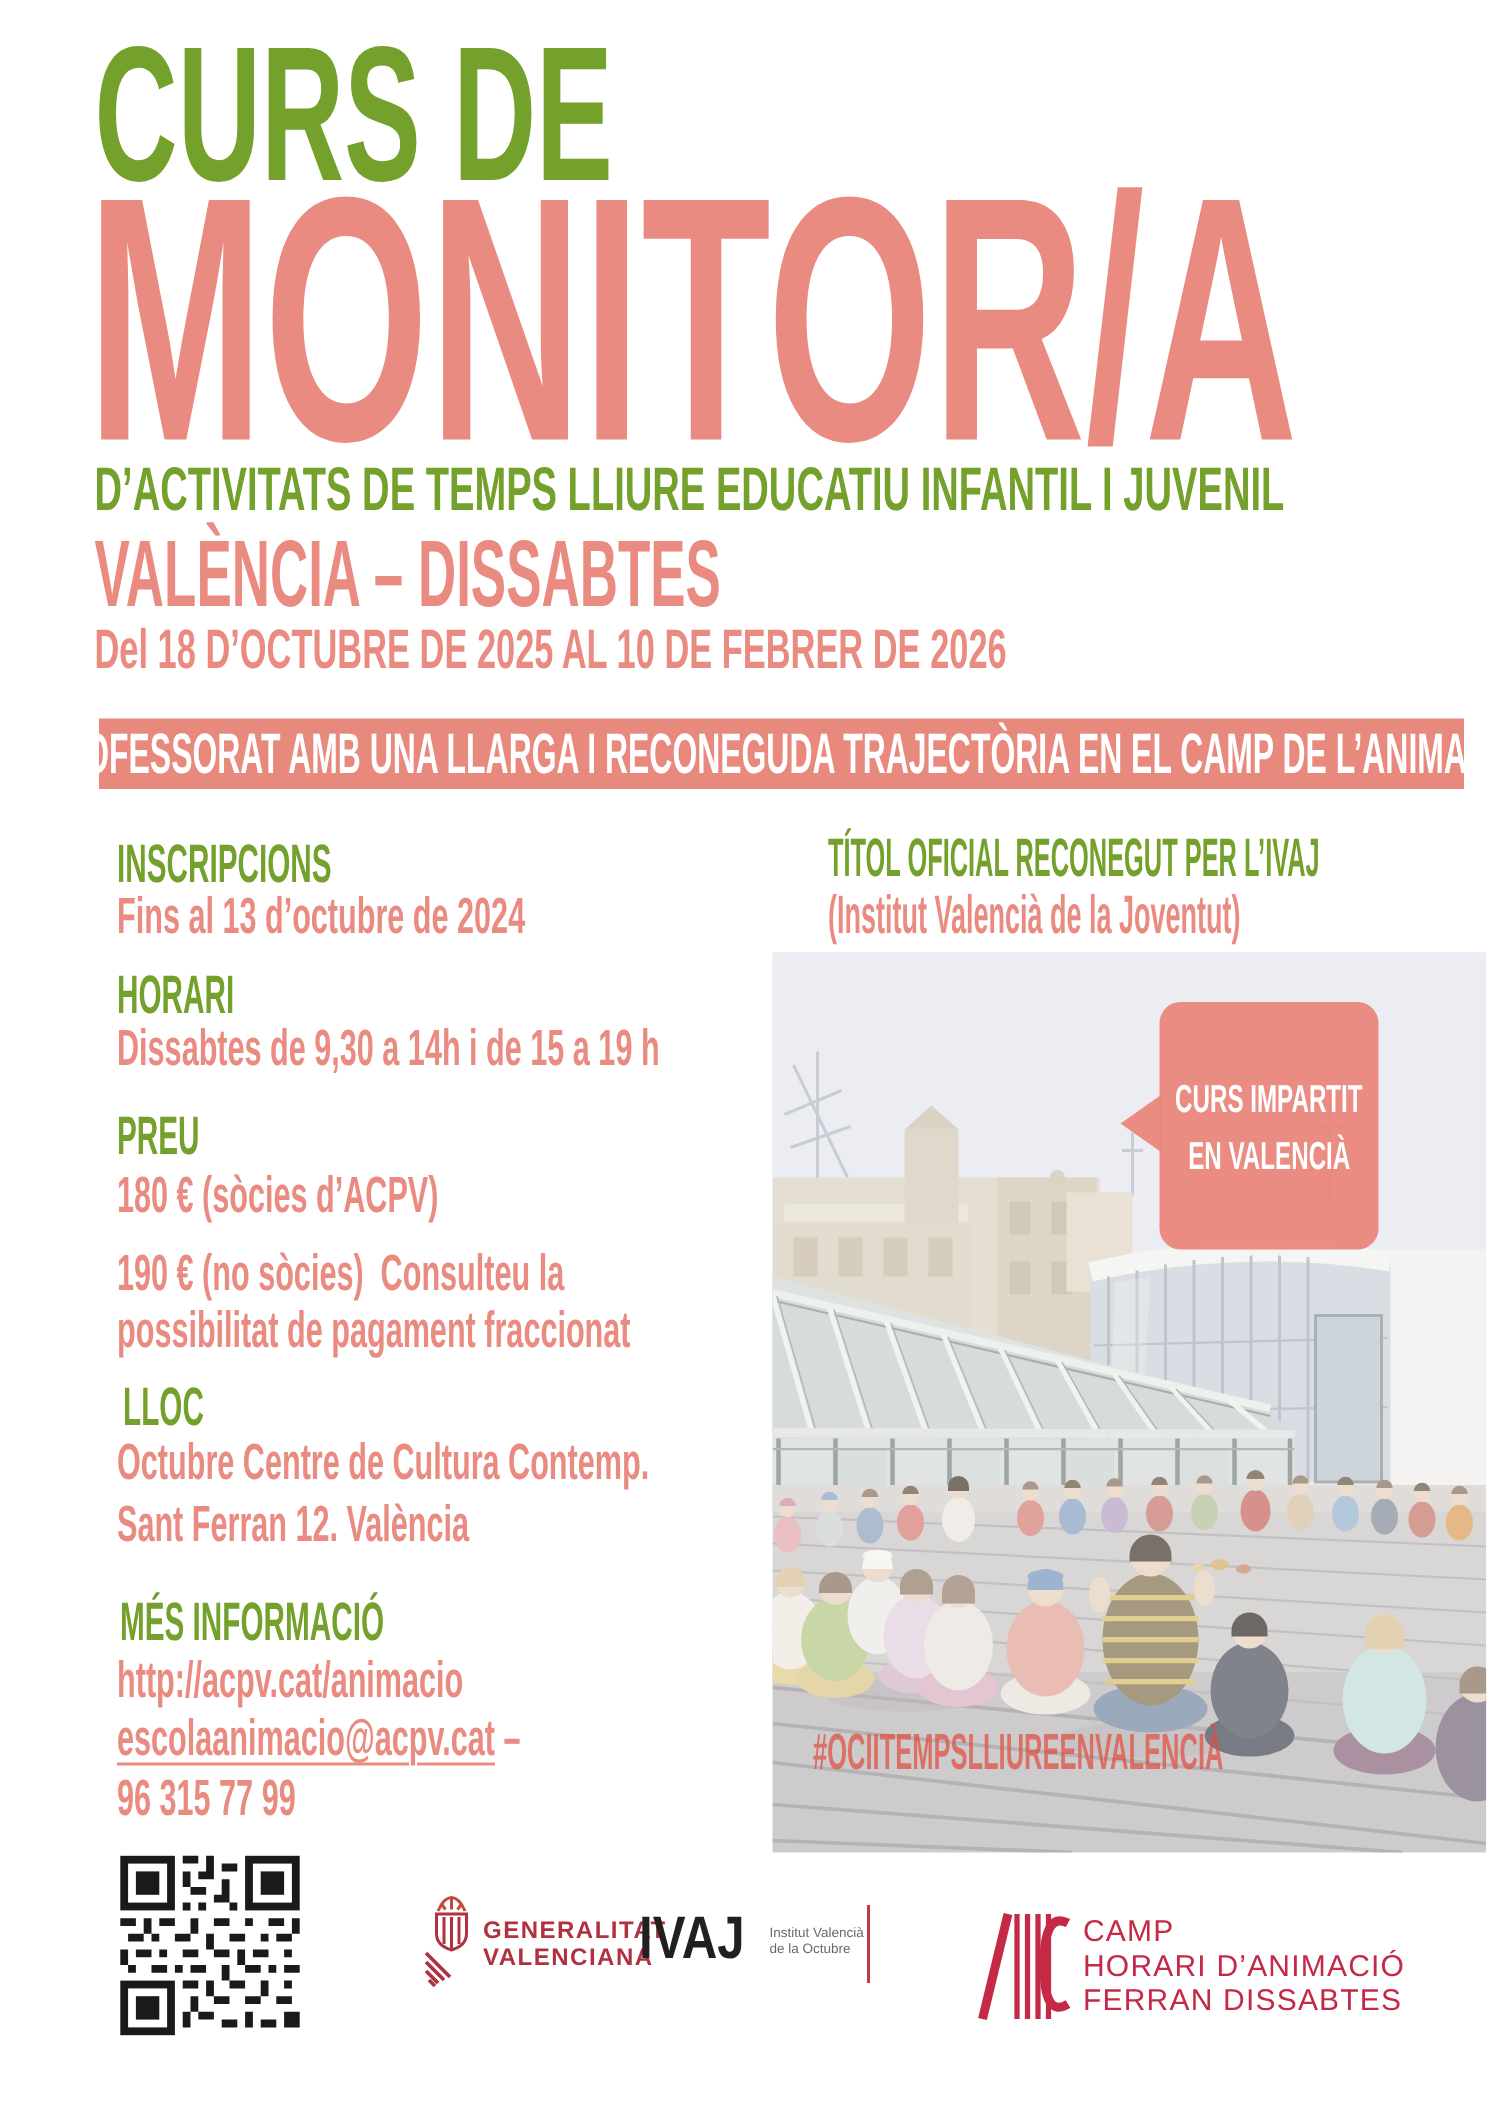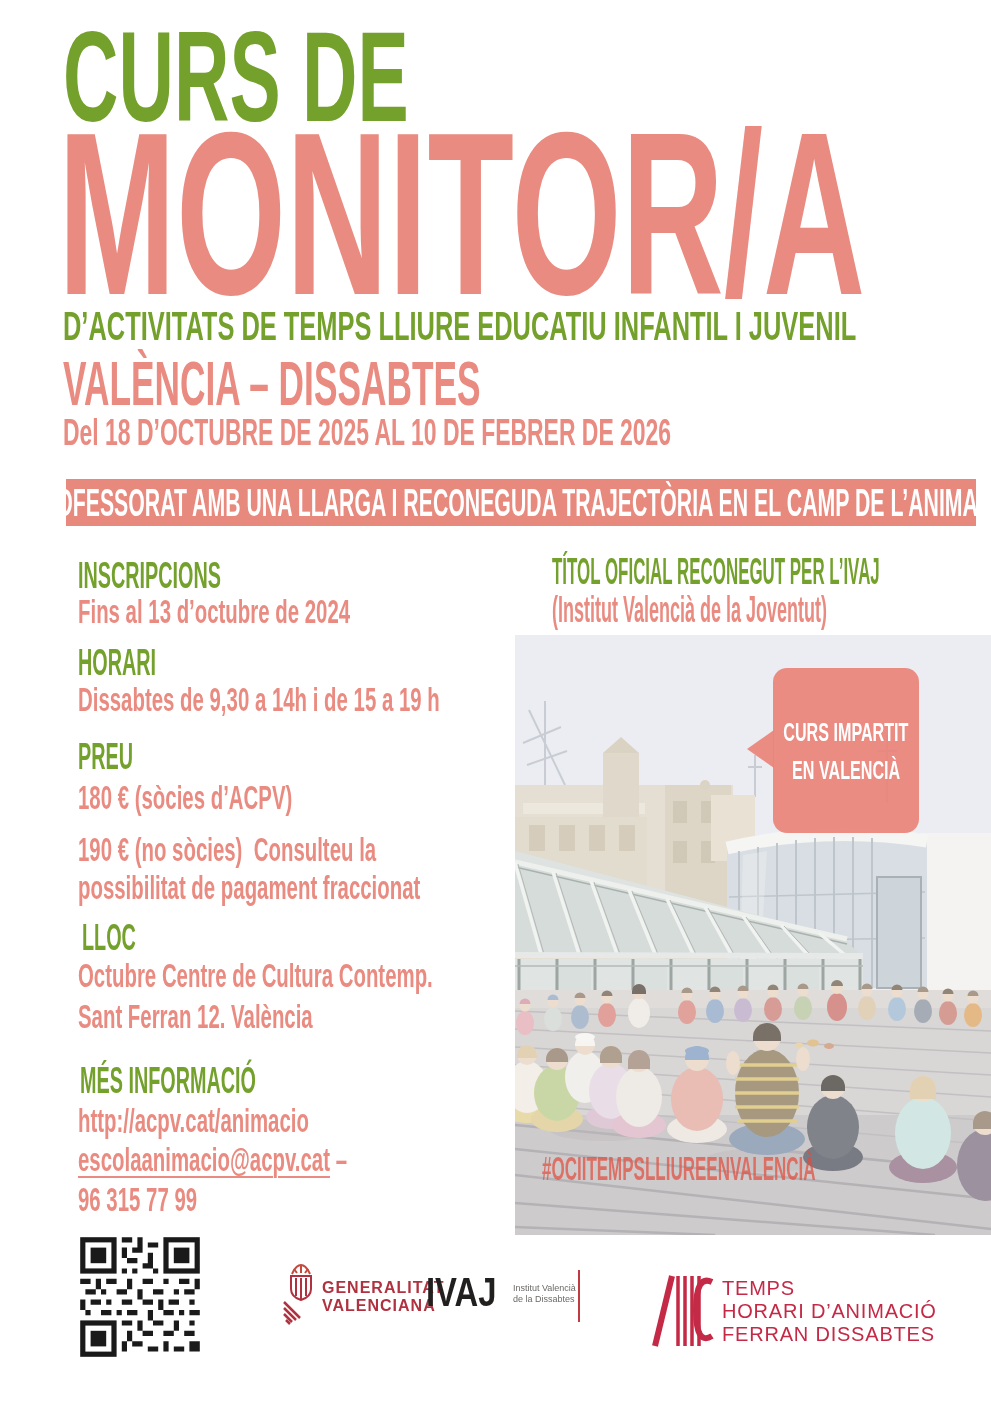--- a/index.html
+++ b/index.html
@@ -407,31 +407,31 @@
         <line x1="2" y1="46" x2="14" y2="58"></line>
       <line x1="2" y1="52" x2="10" y2="60"></line>
         <line x1="4" y1="58" x2="8" y2="62"></line>
     </g>
   </svg>
   <div class="gva-text"><span>GENERALITAT</span>
 <span>VALENCIANA</span></div>
 
   <div class="ivaj-text">IVAJ</div>
   <div class="ivaj-sub"><span>Institut Valencià</span>
-<span>de la Dissabtes</span></div>
+<span>de la Octubre</span></div>
 
   <div class="red-divider"></div>
 
   <svg style="position:absolute;left:650px;top:1270px;" width="66" height="80" viewBox="0 0 66 80">
     <g stroke="#c42946" fill="none">
       <line x1="5" y1="76" x2="22" y2="6" stroke-width="6"></line>
       <line x1="28" y1="6" x2="28" y2="76" stroke-width="3.5"></line>
       <line x1="35" y1="6" x2="35" y2="76" stroke-width="3.5"></line>
       <line x1="42" y1="6" x2="42" y2="76" stroke-width="3.5"></line>
       <line x1="49" y1="6" x2="49" y2="76" stroke-width="3.5"></line>
       <path d="M62,12 Q46,4 46,40 Q46,76 62,66" stroke-width="6"></path>
     </g>
   </svg>
-  <div class="acpv-text"><span>TEMPS</span>
+  <div class="acpv-text"><span>CAMP</span>
 <span>HORARI D’ANIMACIÓ</span>
 <span>FERRAN DISSABTES</span></div>
 
 </div>
 
 </body></html>

